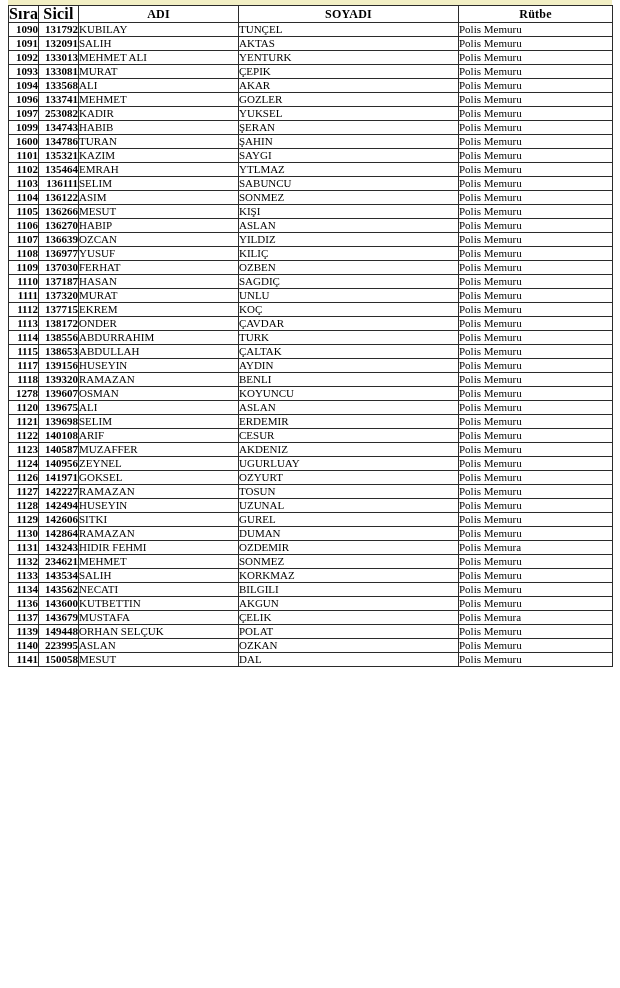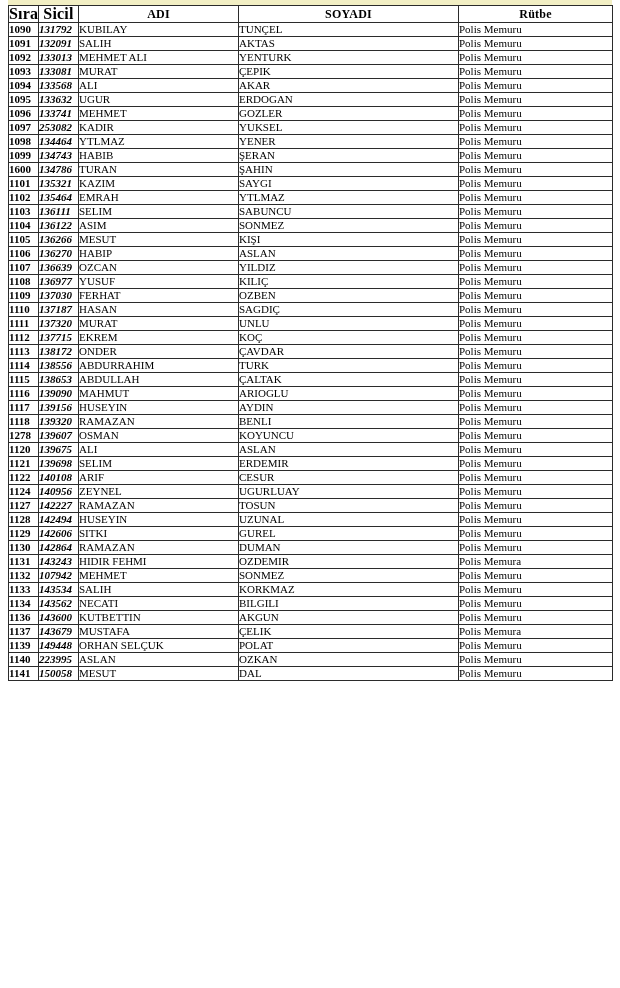--- a/index.html
+++ b/index.html
@@ -59,30 +59,29 @@
   }
   table.roster thead th.h-sira,
   table.roster thead th.h-sicil {
     font-size: 16px;
   }
   table.roster tbody td {
     height: 13px;
   }
   td.cell-sira {
     font-weight: bold;
-    text-align: left;
+    text-align: right;
     font-size: 11px;
     padding: 0 1px;
   }
   td.cell-sicil {
     font-weight: bold;
-    text-align: left;
+    text-align: right;
     font-size: 10.5px;
     padding: 0 1px;
-    font-style: italic;
   }
   td.cell-adi,
   td.cell-soyadi,
   td.cell-rutbe {
     text-align: left;
     padding-left: 3px;
     font-size: 10.5px;
   }
   
   tr.tall td { height: 19px; }
@@ -140,48 +139,34 @@
           <td class="cell-soyadi">ÇEPIK</td>
           <td class="cell-rutbe">Polis Memuru</td>
         </tr>
         <tr class="short">
           <td class="cell-sira">1094</td>
           <td class="cell-sicil">133568</td>
           <td class="cell-adi">ALI</td>
           <td class="cell-soyadi">AKAR</td>
           <td class="cell-rutbe">Polis Memuru</td>
         </tr>
-        <tr class="tall">
-          <td class="cell-sira">1095</td>
-          <td class="cell-sicil">133632</td>
-          <td class="cell-adi">UGUR</td>
-          <td class="cell-soyadi">ERDOGAN</td>
-          <td class="cell-rutbe">Polis Memuru</td>
-        </tr>
         <tr class="short">
           <td class="cell-sira">1096</td>
           <td class="cell-sicil">133741</td>
           <td class="cell-adi">MEHMET</td>
           <td class="cell-soyadi">GOZLER</td>
           <td class="cell-rutbe">Polis Memuru</td>
         </tr>
         <tr class="tall">
           <td class="cell-sira">1097</td>
           <td class="cell-sicil">253082</td>
           <td class="cell-adi">KADIR</td>
           <td class="cell-soyadi">YUKSEL</td>
           <td class="cell-rutbe">Polis Memuru</td>
         </tr>
-        <tr class="tall">
-          <td class="cell-sira">1098</td>
-          <td class="cell-sicil">134464</td>
-          <td class="cell-adi">YTLMAZ</td>
-          <td class="cell-soyadi">YENER</td>
-          <td class="cell-rutbe">Polis Memuru</td>
-        </tr>
         <tr class="short">
           <td class="cell-sira">1099</td>
           <td class="cell-sicil">134743</td>
           <td class="cell-adi">HABIB</td>
           <td class="cell-soyadi">ŞERAN</td>
           <td class="cell-rutbe">Polis Memuru</td>
         </tr>
         <tr class="tall">
           <td class="cell-sira">1600</td>
           <td class="cell-sicil">134786</td>
@@ -287,27 +272,20 @@
           <td class="cell-soyadi">TURK</td>
           <td class="cell-rutbe">Polis Memuru</td>
         </tr>
         <tr class="short">
           <td class="cell-sira">1115</td>
           <td class="cell-sicil">138653</td>
           <td class="cell-adi">ABDULLAH</td>
           <td class="cell-soyadi">ÇALTAK</td>
           <td class="cell-rutbe">Polis Memuru</td>
         </tr>
-        <tr class="tall">
-          <td class="cell-sira">1116</td>
-          <td class="cell-sicil">139090</td>
-          <td class="cell-adi">MAHMUT</td>
-          <td class="cell-soyadi">ARIOGLU</td>
-          <td class="cell-rutbe">Polis Memuru</td>
-        </tr>
         <tr class="short">
           <td class="cell-sira">1117</td>
           <td class="cell-sicil">139156</td>
           <td class="cell-adi">HUSEYIN</td>
           <td class="cell-soyadi">AYDIN</td>
           <td class="cell-rutbe">Polis Memuru</td>
         </tr>
         <tr class="tall">
           <td class="cell-sira">1118</td>
           <td class="cell-sicil">139320</td>
@@ -337,24 +315,38 @@
           <td class="cell-rutbe">Polis Memuru</td>
         </tr>
         <tr class="tall">
           <td class="cell-sira">1122</td>
           <td class="cell-sicil">140108</td>
           <td class="cell-adi">ARIF</td>
           <td class="cell-soyadi">CESUR</td>
           <td class="cell-rutbe">Polis Memuru</td>
         </tr>
         <tr class="tall">
+          <td class="cell-sira">1123</td>
+          <td class="cell-sicil">140587</td>
+          <td class="cell-adi">MUZAFFER</td>
+          <td class="cell-soyadi">AKDENIZ</td>
+          <td class="cell-rutbe">Polis Memuru</td>
+        </tr>
+        <tr class="tall">
           <td class="cell-sira">1124</td>
           <td class="cell-sicil">140956</td>
           <td class="cell-adi">ZEYNEL</td>
           <td class="cell-soyadi">UGURLUAY</td>
+          <td class="cell-rutbe">Polis Memuru</td>
+        </tr>
+        <tr class="tall">
+          <td class="cell-sira">1126</td>
+          <td class="cell-sicil">141971</td>
+          <td class="cell-adi">GOKSEL</td>
+          <td class="cell-soyadi">OZYURT</td>
           <td class="cell-rutbe">Polis Memuru</td>
         </tr>
         <tr class="tall">
           <td class="cell-sira">1127</td>
           <td class="cell-sicil">142227</td>
           <td class="cell-adi">RAMAZAN</td>
           <td class="cell-soyadi">TOSUN</td>
           <td class="cell-rutbe">Polis Memuru</td>
         </tr>
         <tr class="tall">
@@ -380,21 +372,21 @@
         </tr>
         <tr class="tall">
           <td class="cell-sira">1131</td>
           <td class="cell-sicil">143243</td>
           <td class="cell-adi">HIDIR FEHMI</td>
           <td class="cell-soyadi">OZDEMIR</td>
           <td class="cell-rutbe">Polis Memura</td>
         </tr>
         <tr class="tall">
           <td class="cell-sira">1132</td>
-          <td class="cell-sicil">107942</td>
+          <td class="cell-sicil">234621</td>
           <td class="cell-adi">MEHMET</td>
           <td class="cell-soyadi">SONMEZ</td>
           <td class="cell-rutbe">Polis Memuru</td>
         </tr>
         <tr class="short">
           <td class="cell-sira">1133</td>
           <td class="cell-sicil">143534</td>
           <td class="cell-adi">SALIH</td>
           <td class="cell-soyadi">KORKMAZ</td>
           <td class="cell-rutbe">Polis Memuru</td>

